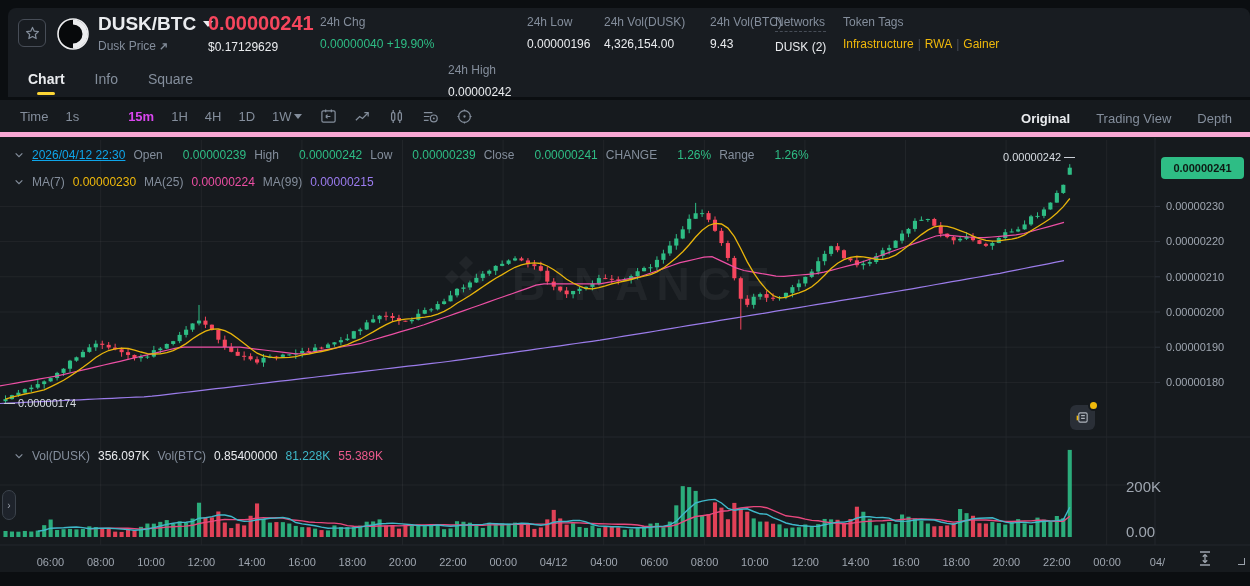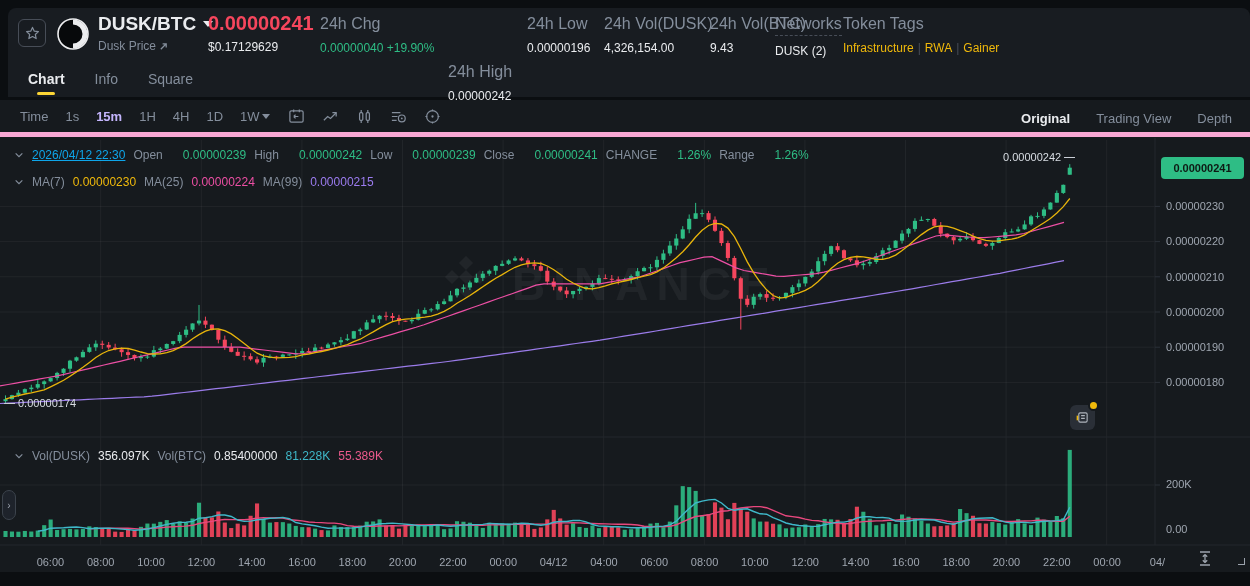--- a/index.html
+++ b/index.html
@@ -15,21 +15,21 @@
   .coin-logo { position:absolute; left:48px; top:9px; }
   .symbol-block { position:absolute; left:90px; top:5px; }
   .symbol-row { display:flex; align-items:center; gap:7px; font-size:19px; font-weight:700; color:#EAECEF; }
   .caret-down { width:0; height:0; border-left:5px solid transparent; border-right:5px solid transparent; border-top:6px solid #EAECEF; }
   .symbol-sub { margin-top:4px; font-size:12px; color:#848E9C; display:flex; align-items:center; gap:3px; }
   .price-block { position:absolute; left:200px; top:4px; }
   .last-price-big { font-size:20px; font-weight:700; color:#F6465D; }
   .usd-price { margin-top:5px; font-size:12px; color:#EAECEF; }
   .stats { position:absolute; left:0; top:0; width:100%; height:52px; }
   .stat-col { position:absolute; top:7px; }
-  .stat-label { font-size:16px; color:#848E9C; white-space:nowrap; }
+  .stat-label { font-size:12px; color:#848E9C; white-space:nowrap; }
   .stat-label.dashed { border-bottom:1px dashed #474D57; padding-bottom:2px; }
   .stat-value { margin-top:8px; font-size:12px; color:#EAECEF; white-space:nowrap; }
   .stat-value.green { color:#2EBD85; }
   .tag-sep { color:#474D57; padding:0 4px; }
   .tag { color:#F0B90B; cursor:pointer; }
 
   
   .tabs-row { position:absolute; left:0; top:52px; width:100%; height:37px; display:flex; align-items:center; padding-left:20px; gap:30px; }
   .tab { font-size:14px; color:#848E9C; position:relative; cursor:pointer; height:100%; display:flex; align-items:center; }
   .tab.active { color:#EAECEF; font-weight:700; }
@@ -40,21 +40,21 @@
               background:linear-gradient(90deg,#4E8BEC,#9D5CF0,#E65CCB);
               -webkit-background-clip:text; background-clip:text; color:transparent; }
 
   
   .chart-card { position:absolute; left:0; top:100px; width:1250px; height:472px; background:#161A1E; }
   .toolbar { position:absolute; left:0; top:0; width:100%; height:37px; display:flex; align-items:center;
              padding-left:20px; border-bottom:5px solid #f9a8d4; }
   .intervals { display:flex; align-items:center; gap:17px; }
   .interval { font-size:13px; color:#848E9C; cursor:pointer; }
   .interval.label { cursor:default; }
-  .interval.active { color:#c4b5fd; font-weight:700; }
+  .interval.active { color:#d946ef; font-weight:700;margin-left:32px; }
   .tb-caret { width:0; height:0; border-left:4px solid transparent; border-right:4px solid transparent;
               border-top:5px solid #848E9C; margin-left:2px; }
   .tool-icons { display:flex; align-items:center; gap:17px; margin-left:18px; }
   .tool-icons svg { display:block; }
   .views { position:absolute; right:18px; top:0; height:37px; display:flex; align-items:center; gap:26px; }
   .view { font-size:13px; color:#848E9C; cursor:pointer; }
   .view.active { color:#EAECEF; font-weight:700; }
 
   .data-row { position:absolute; left:14px; display:flex; align-items:center; gap:8px; font-size:12px; z-index:3; }
   .data-row .lbl { color:#848E9C; }
@@ -63,21 +63,21 @@
   .ohlc-val { color:#2EBD85;padding-left:12px; }
 
   .watermark { position:absolute; left:438px; top:156px; display:flex; align-items:center; gap:18px; z-index:0; }
   .watermark-text { font-size:46px; font-weight:700; letter-spacing:8px; color:rgba(255,255,255,0.05); }
 
   #chart-svg { position:absolute; left:0; top:0; z-index:1; pointer-events:none; }
   #chart-svg text { font-family:"Liberation Sans", sans-serif; }
   .tick-text { font-size:11px; fill:#9FA6B0; }
 
   .price-tick-label { position:absolute; left:1166px; font-size:11px; color:#9FA6B0; z-index:2; }
-  .vol-tick-label { position:absolute; left:1166px; font-size:11px; color:#9FA6B0; z-index:2; }
+  .vol-tick-label { position:absolute; left:1126px; font-size:15px; color:#9FA6B0; z-index:2; }
   .price-badge { position:absolute; left:1161px; top:57px; width:83px; height:22px; background:#2EBD85;
                  border-radius:4px; color:#0E1A14; font-size:11px; font-weight:700;
                  display:flex; align-items:center; justify-content:center; z-index:3; }
   .hl-marker { position:absolute; display:flex; align-items:center; gap:3px; font-size:11px; color:#D8DDE3; z-index:2; }
   .hl-dash { width:11px; height:0; border-top:1px solid #C9CED6; }
 
   .news-chip { position:absolute; left:1070px; top:305px; width:25px; height:25px; background:#2A2F37;
                border-radius:6px; z-index:3; display:flex; align-items:center; justify-content:center; }
   .news-dot { position:absolute; right:-4px; top:-5px; width:11px; height:11px; border-radius:50%;
               background:#F0B90B; border:2px solid #161A1E; }

